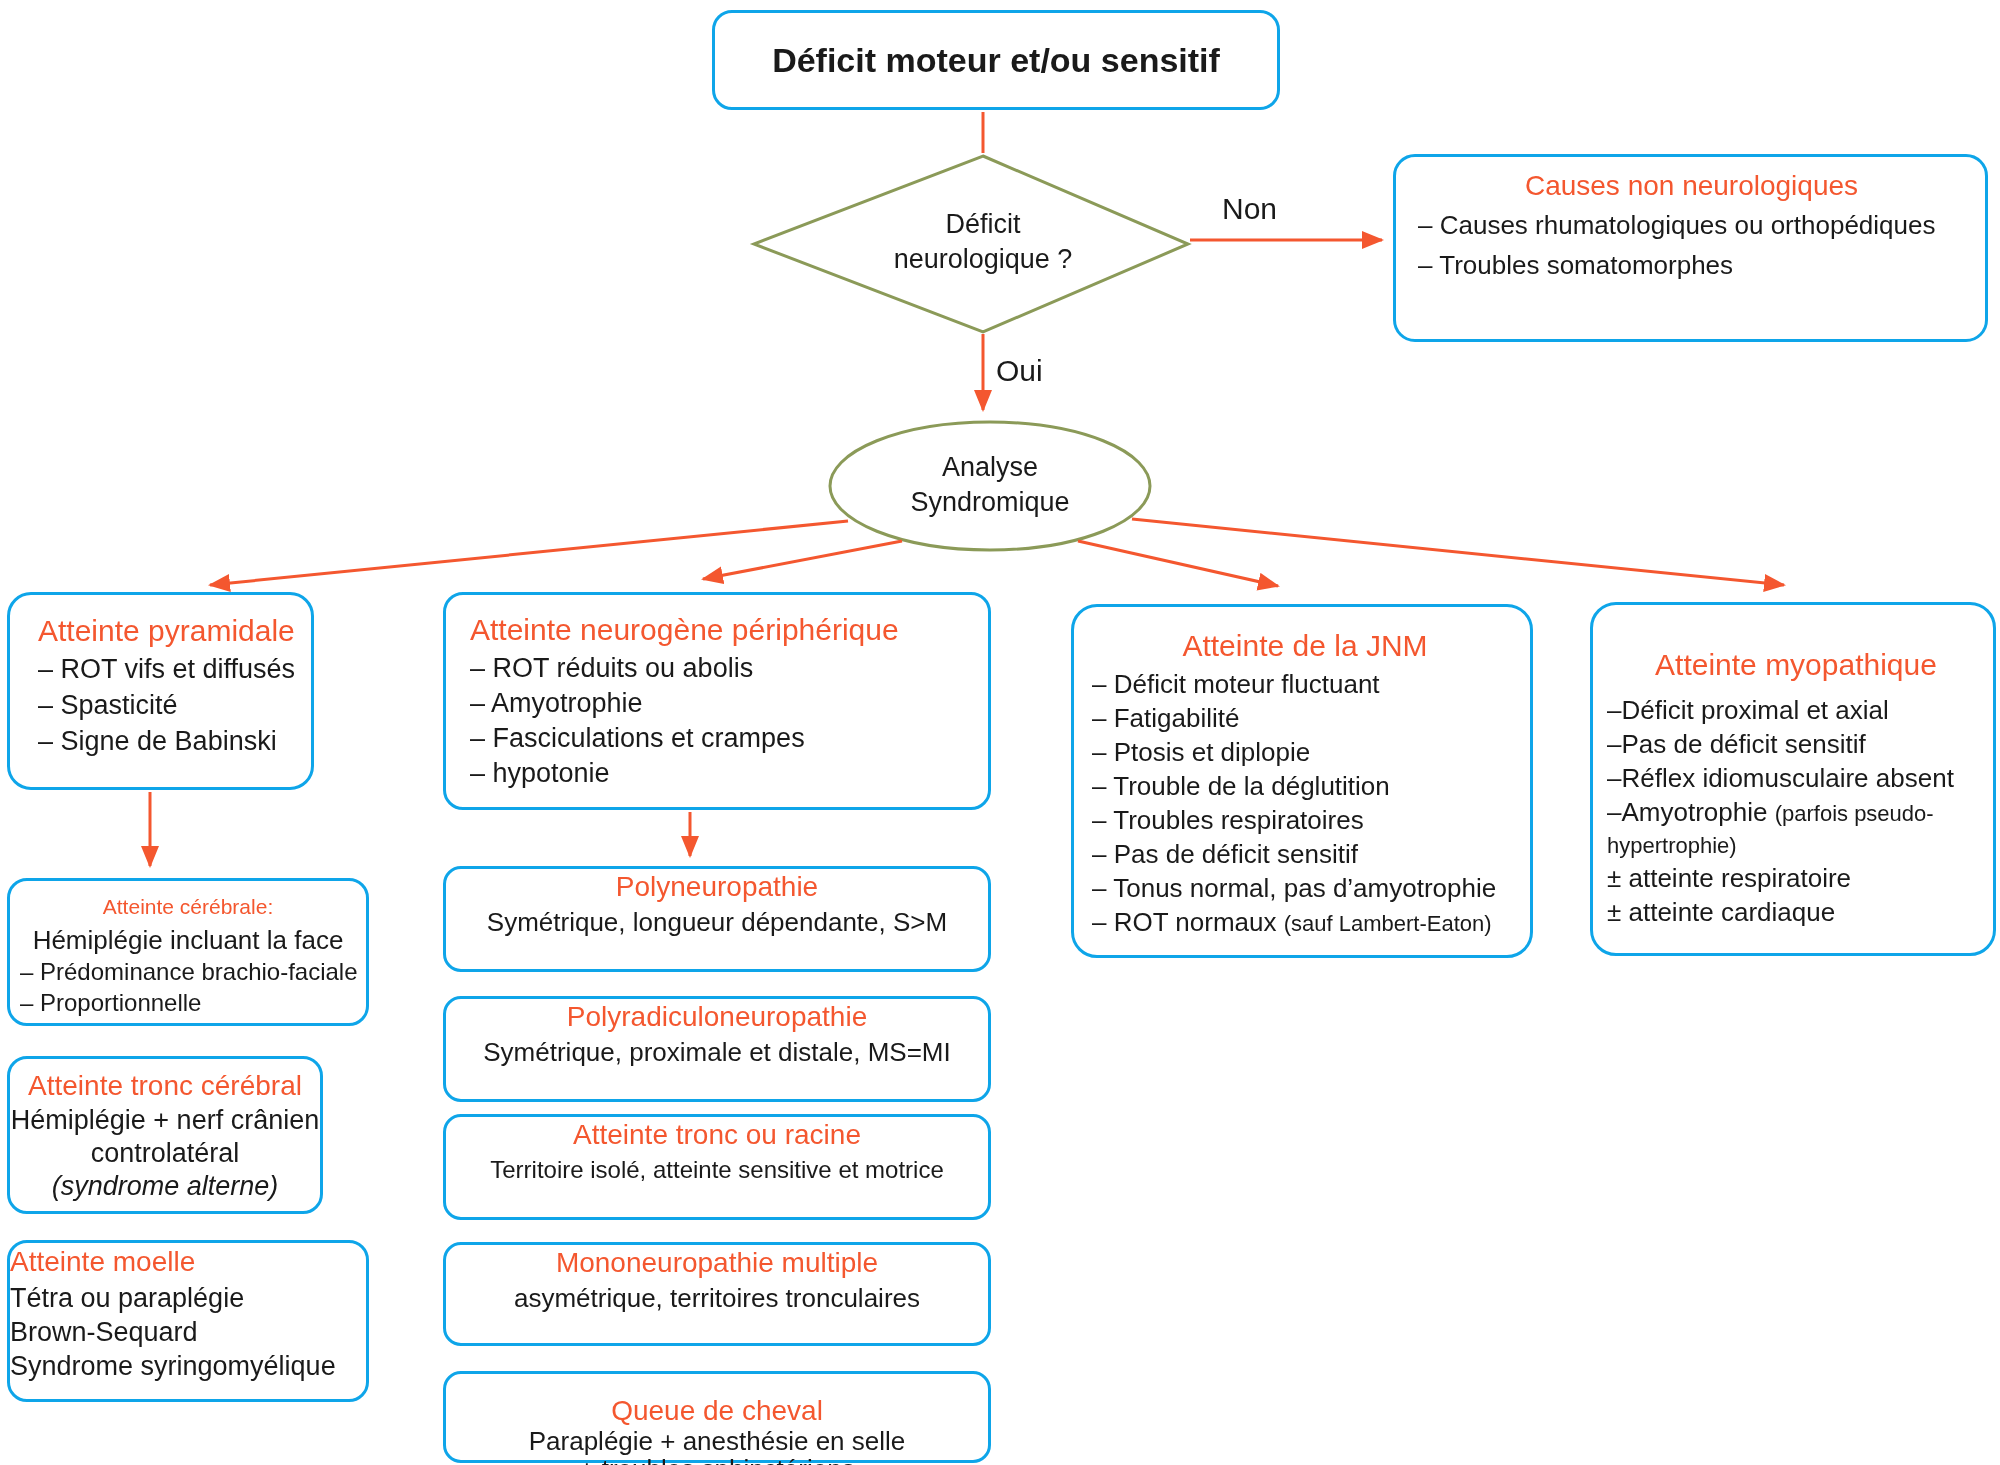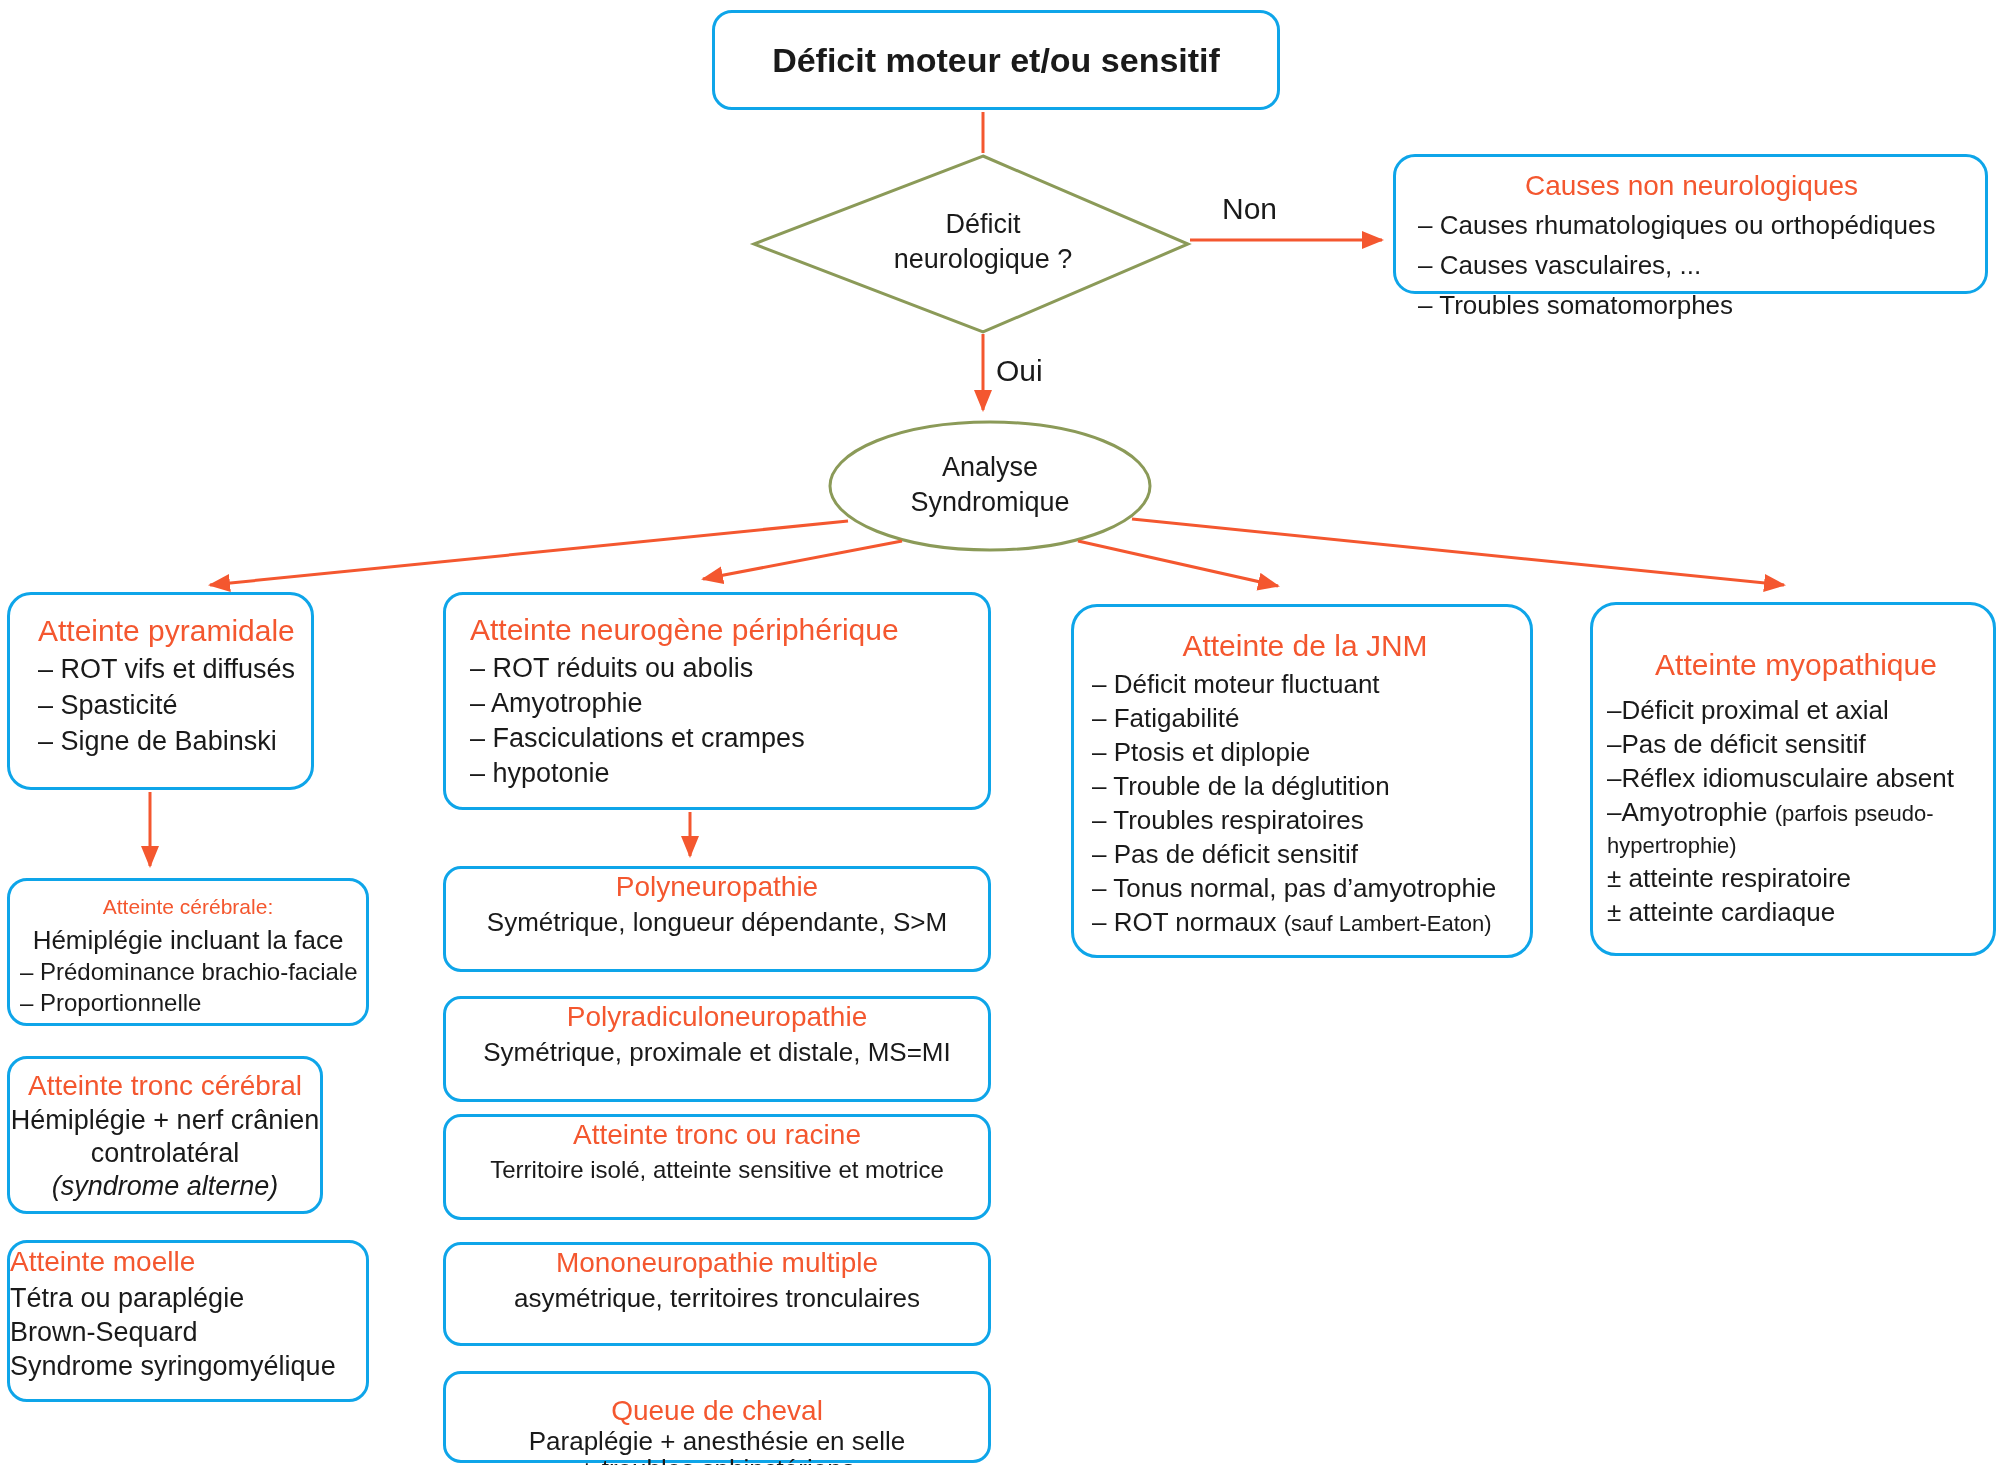--- a/index.html
+++ b/index.html
@@ -18,21 +18,21 @@
   
   #start-box{left:712px;top:10px;width:568px;height:100px;border-radius:20px;
     display:flex;align-items:center;justify-content:center;font-size:34px;font-weight:bold;}
 
   
   #dtext{left:823px;top:207px;width:320px;font-size:27px;line-height:35px;text-align:center;}
   #label-non{left:1222px;top:192px;font-size:30px;}
   #label-oui{left:996px;top:354px;font-size:30px;}
 
   
-  #causes-box{left:1393px;top:154px;width:595px;height:140px;padding:10px 14px 0 16px;}
+  #causes-box{left:1393px;top:154px;width:595px;height:188px;padding:10px 14px 0 16px;}
   #causes-box .rtitle{font-size:28px;line-height:38px;text-align:center;}
   #causes-box .li{font-size:26px;line-height:40px;padding-left:6px;white-space:nowrap;}
 
   
   #etext{left:860px;top:450px;width:260px;font-size:27px;line-height:35px;text-align:center;}
 
   
   #pyr-box{left:7px;top:592px;width:307px;height:198px;border-radius:24px;padding:16px 0 0 28px;}
   #pyr-box .rtitle{font-size:30px;line-height:40px;}
   #pyr-box .li{font-size:27px;line-height:36px;white-space:nowrap;}
@@ -117,21 +117,20 @@
   <div class="abs" id="dtext">
     <div>Déficit</div>
     <div>neurologique ?</div>
   </div>
   <div class="abs" id="label-non">Non</div>
   <div class="abs" id="label-oui">Oui</div>
 
   <div class="box abs" id="causes-box">
     <div class="rtitle red">Causes non neurologiques</div>
     <div class="li">– Causes rhumatologiques ou orthopédiques</div>
-    <div class="li">– Causes vasculaires, ...</div>
     <div class="li">– Troubles somatomorphes</div>
   </div>
 
   <div class="abs" id="etext">
     <div>Analyse</div>
     <div>Syndromique</div>
   </div>
 
   <div class="box abs" id="pyr-box">
     <div class="rtitle red">Atteinte pyramidale</div>

